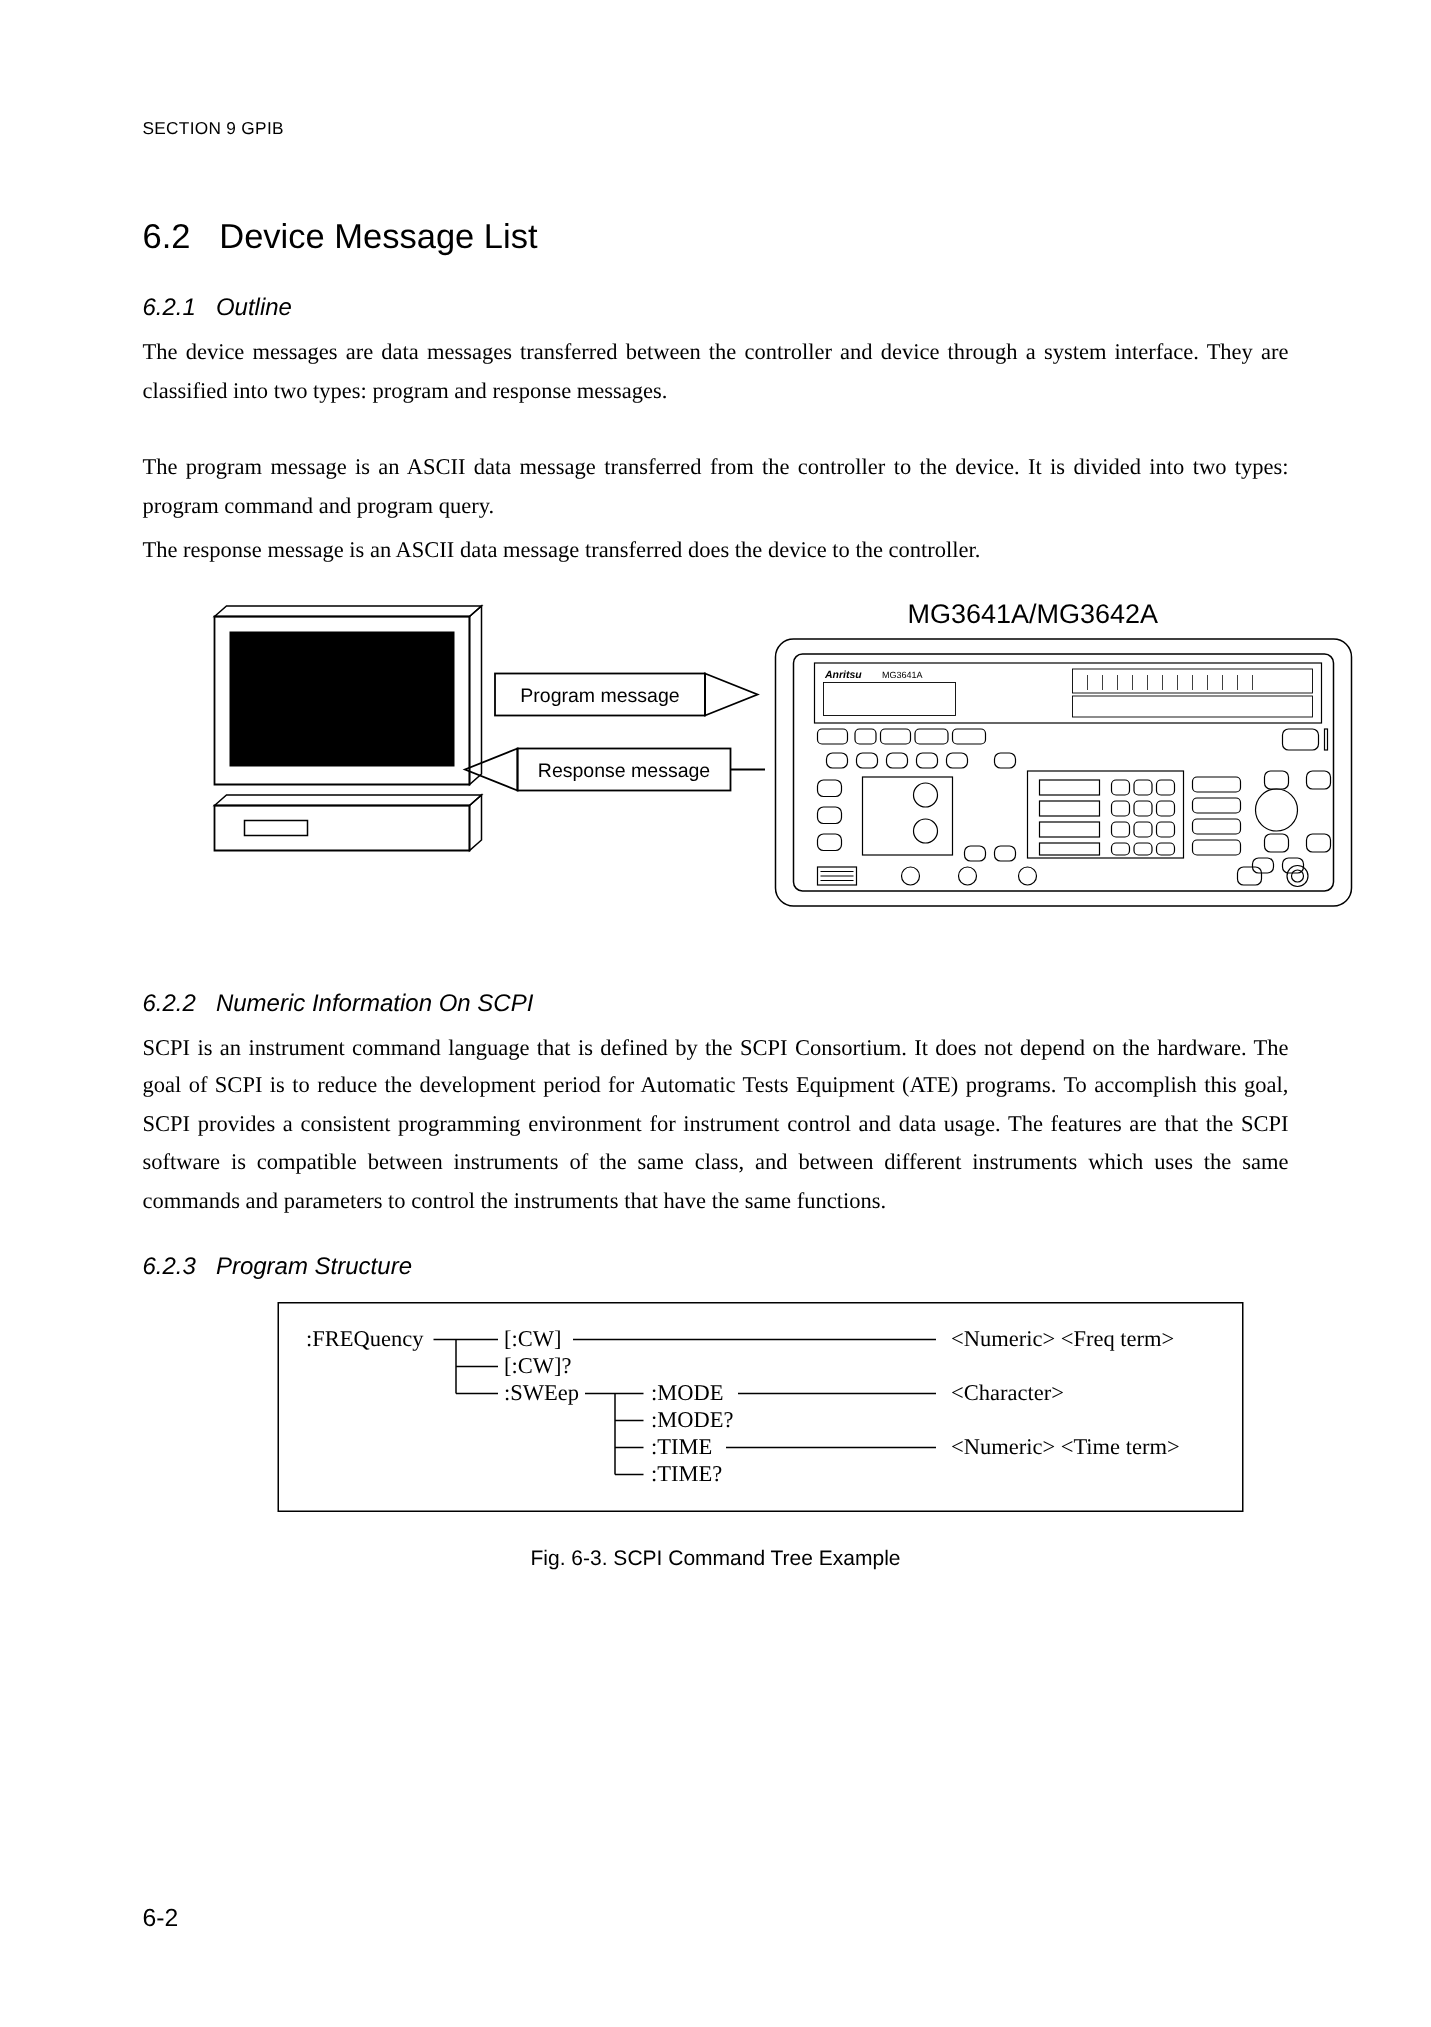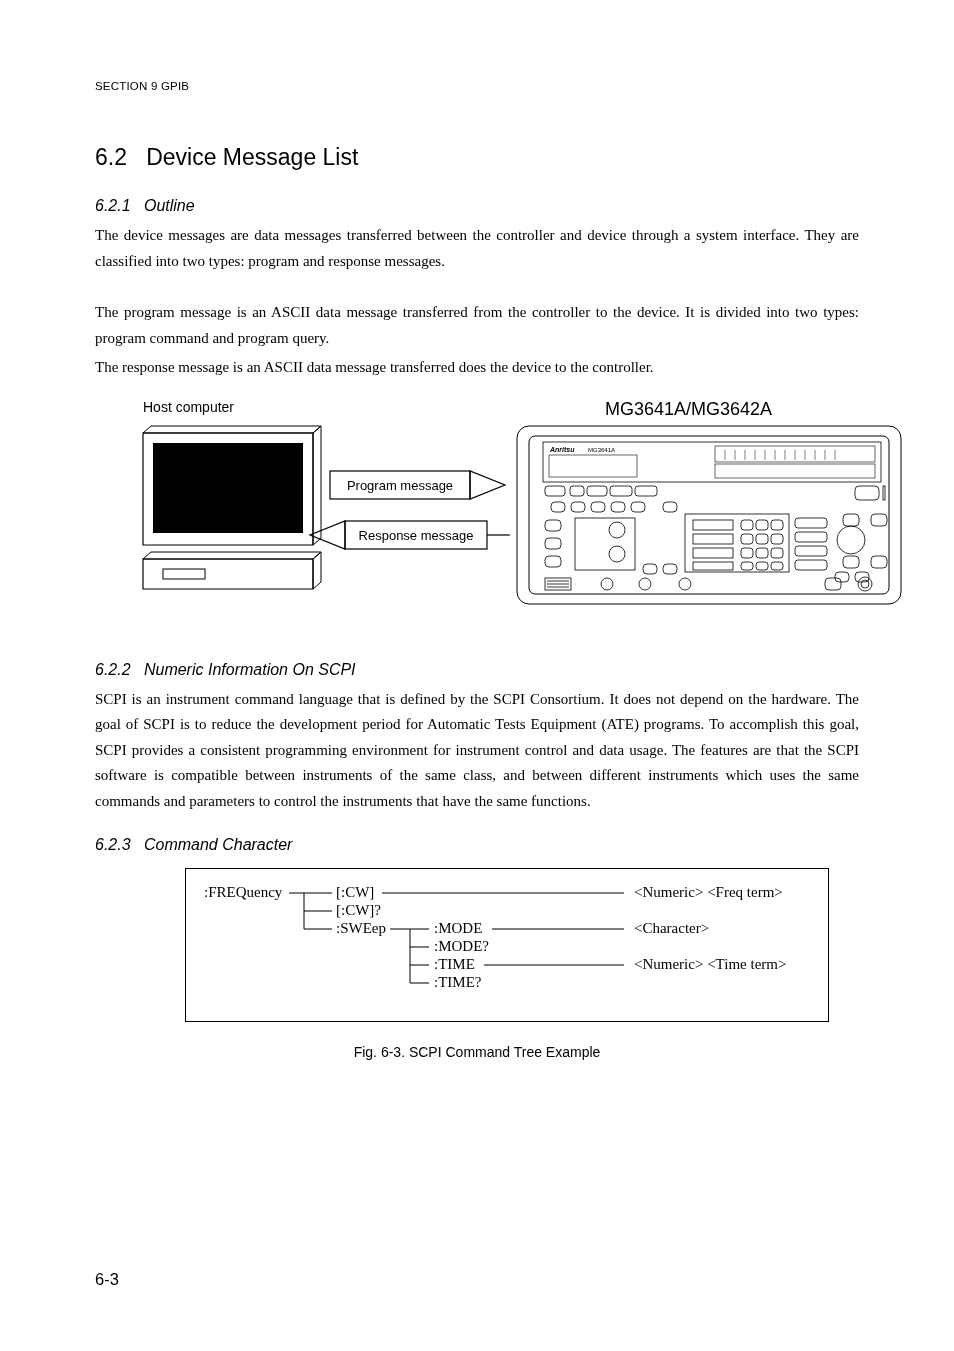--- a/index.html
+++ b/index.html
@@ -61,21 +61,21 @@
   .fig-caption {
     font-family: Arial, Helvetica, sans-serif;
     font-size: 14px;
     text-align: center;
     margin-top: 22px;
   }
   .tree-box {
     border: 1px solid #000;
     margin-left: 90px;
     margin-right: 30px;
-    padding: 12px 14px 30px 18px;
+    padding: 12px 14px 16px 18px;
     margin-top: 14px;
   }
   .tree-svg { display:block; }
   .page-num {
     position: absolute;
     left: 95px;
     bottom: 62px;
     font-family: Arial, Helvetica, sans-serif;
     font-size: 16.5px;
   }
@@ -93,21 +93,20 @@
   <span>6.2.1</span>&nbsp;&nbsp;&nbsp;<span>Outline</span>
 </div>
 
 <p class="body-text">The device messages are data messages transferred between the controller and device through a system interface. They are classified into two types: program and response messages.</p>
 <div class="gap-block"></div>
 <p class="body-text">The program message is an ASCII data message transferred from the controller to the device.  It is divided into two types: program command and program query.</p>
 <p class="body-text">The response message is an ASCII data message transferred does the device to the controller.</p>
 
 <div class="illustration-row">
   <div class="left-col">
-    <div class="host-label">Host computer</div>
     <svg class="computer-svg" width="380" height="190" viewBox="0 0 380 190">
 
       <path d="M8 12 h170 v112 h-170 z" fill="none" stroke="#000" stroke-width="1.2"></path>
       <path d="M8 12 l8 -7 h170 l-8 7 z" fill="none" stroke="#000" stroke-width="1"></path>
       <path d="M178 12 l8 -7 v112 l-8 7 z" fill="none" stroke="#000" stroke-width="1"></path>
 
       <rect x="18" y="22" width="150" height="90" fill="#000"></rect>
 
       <path d="M8 138 h170 v30 h-170 z" fill="none" stroke="#000" stroke-width="1.2"></path>
       <path d="M8 138 l8 -7 h170 l-8 7 z" fill="none" stroke="#000" stroke-width="1"></path>
@@ -248,21 +247,21 @@
 </div>
 
 <div class="h3">
   <span>6.2.2</span>&nbsp;&nbsp;&nbsp;<span>Numeric Information On SCPI</span>
 </div>
 <p class="body-text">SCPI is an instrument command language that is defined by the SCPI Consortium.  It does not depend on the hardware.  The goal of SCPI is to reduce the development period for Automatic Tests Equipment (ATE) programs.  To accomplish this goal, SCPI provides a consistent programming environment for instrument control and data usage.  The features are that the SCPI software is compatible between instruments of the same class, and between different instruments which uses the same commands and parameters to control the instruments that have the same functions.</p>
 
 <div style="height:18px"></div>
 
 <div class="h3">
-  <span>6.2.3</span>&nbsp;&nbsp;&nbsp;<span>Command Character</span>
+  <span>6.2.3</span>&nbsp;&nbsp;&nbsp;<span>Program Structure</span>
 </div>
 
 <div class="tree-box">
   <svg class="tree-svg" width="610" height="110" viewBox="0 0 610 110">
 
     <text x="0" y="16" font-family="Times New Roman" font-size="15">:FREQuency</text>
     <line x1="85" y1="12" x2="128" y2="12" stroke="#000" stroke-width="1"></line>
 
     <line x1="100" y1="12" x2="100" y2="48" stroke="#000" stroke-width="1"></line>
 
@@ -291,13 +290,13 @@
     <line x1="280" y1="84" x2="420" y2="84" stroke="#000" stroke-width="1"></line>
     <text x="430" y="88" font-family="Times New Roman" font-size="15">&lt;Numeric&gt; &lt;Time term&gt;</text>
 
     <line x1="206" y1="102" x2="225" y2="102" stroke="#000" stroke-width="1"></line>
     <text x="230" y="106" font-family="Times New Roman" font-size="15">:TIME?</text>
   </svg>
 </div>
 
 <div class="fig-caption">Fig. 6-3.  SCPI Command Tree Example</div>
 
-<div class="page-num">6-3</div>
+<div class="page-num">6-2</div>
 
 </body></html>

